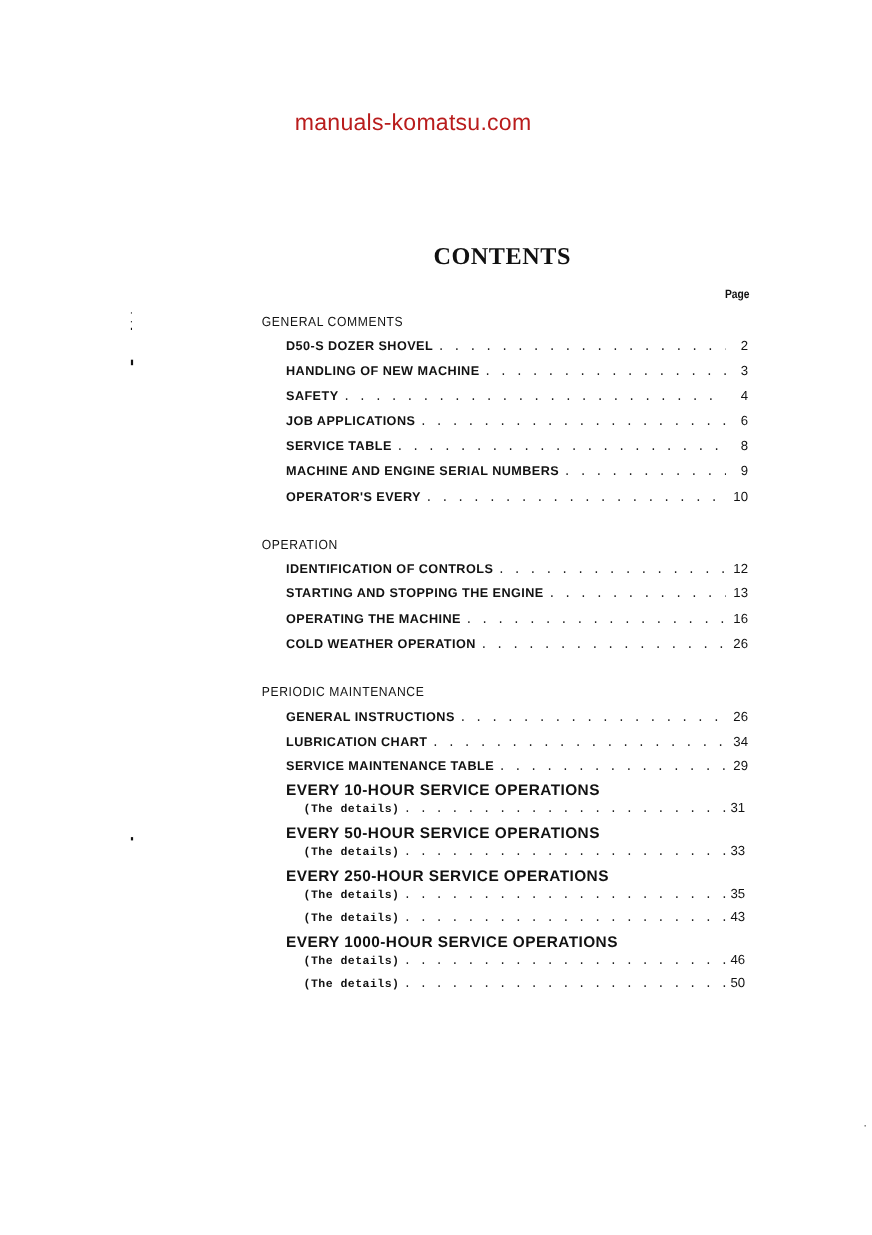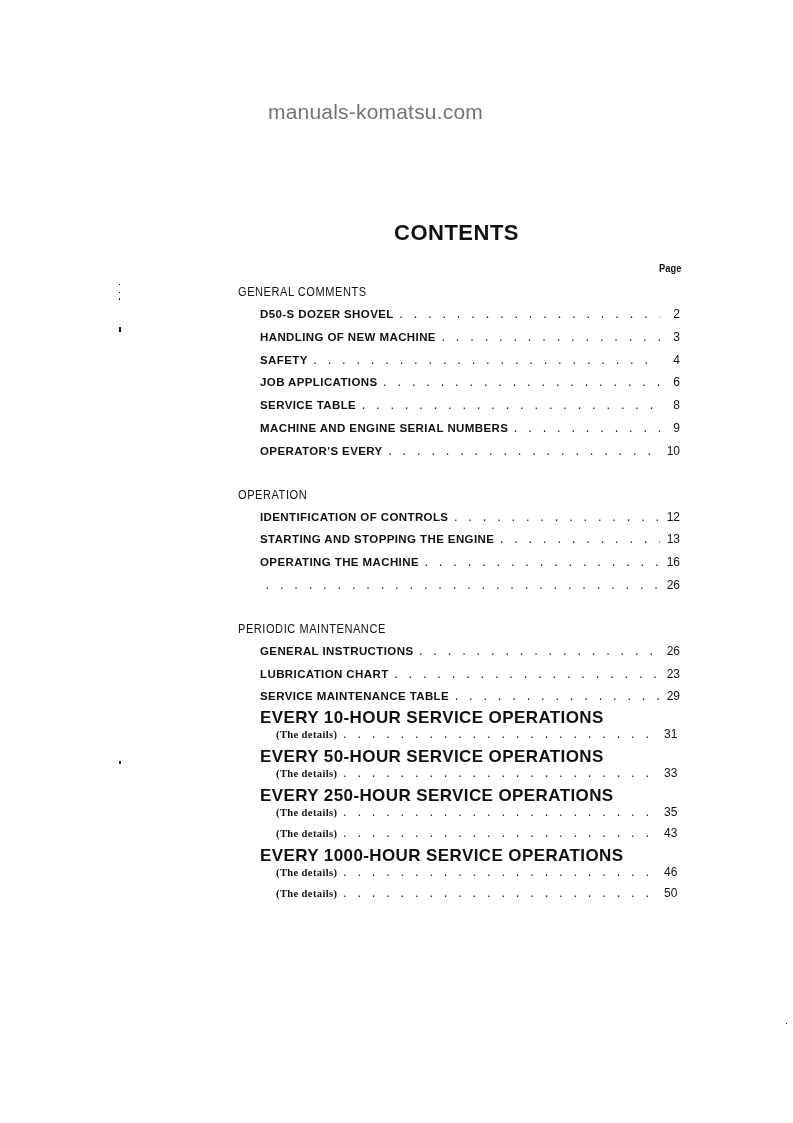--- a/index.html
+++ b/index.html
@@ -14,28 +14,28 @@
       overflow: hidden;
       color: #111111;
       font-family: "Liberation Sans", sans-serif;
     }
     .watermark {
       position: absolute;
       left: 268px;
       top: 100px;
       font-family: "Liberation Sans", sans-serif;
       font-size: 21px;
-      color: #737373;
+      color: #b91c1c;
       letter-spacing: 0.2px;
     }
     .contents-title {
       position: absolute;
       left: 394px;
       top: 220px;
-      font-family: Liberation Sans, sans-serif;
+      font-family: Liberation Serif, serif;
       font-weight: bold;
       font-size: 22px;
       color: #111111;
       letter-spacing: 0.5px;
     }
     .page-label {
       position: absolute;
       left: 659px;
       top: 262px;
       font-family: "Liberation Sans", sans-serif;
@@ -103,34 +103,34 @@
     .entry.two-line {
       display: block;
       height: auto;
       padding-left: 22px;
       margin-bottom: 4px;
     }
     .two-line .main-label {
       font-family: "Liberation Sans", sans-serif;
       font-weight: bold;
       letter-spacing: 0.4px;
-      font-size: 17px;
+      font-size: 14px;
       height: 16px;
       line-height: 16px;
       padding-top: 2px;
     }
     .two-line .sub-row {
       display: flex;
       align-items: baseline;
       padding-left: 16px;
       height: 17px;
       line-height: 17px;
     }
     .two-line .sub-row .label {
-      font-family: Liberation Serif, serif;
+      font-family: Liberation Mono, monospace;
       font-weight: bold;
       font-size: 10.5px;
       flex: none;
     }
     .two-line .sub-row .leader {
       flex: 1;
       overflow: hidden;
       margin: 0 4px;
       font-family: "Liberation Mono", monospace;
       font-size: 11px;
@@ -219,36 +219,37 @@
       <span class="label">STARTING AND STOPPING THE ENGINE</span>
       <span class="leader"></span>
       <span class="pg">13</span>
     </div>
     <div class="entry">
       <span class="label">OPERATING THE MACHINE</span>
       <span class="leader"></span>
       <span class="pg">16</span>
     </div>
     <div class="entry">
+      <span class="label">COLD WEATHER OPERATION</span>
       <span class="leader"></span>
       <span class="pg">26</span>
     </div>
   </div>
 
   <div class="section">
     <div class="section-heading">PERIODIC MAINTENANCE</div>
     <div class="entry">
       <span class="label">GENERAL INSTRUCTIONS</span>
       <span class="leader"></span>
       <span class="pg">26</span>
     </div>
     <div class="entry">
       <span class="label">LUBRICATION CHART</span>
       <span class="leader"></span>
-      <span class="pg">23</span>
+      <span class="pg">34</span>
     </div>
     <div class="entry">
       <span class="label">SERVICE MAINTENANCE TABLE</span>
       <span class="leader"></span>
       <span class="pg">29</span>
     </div>
 
     <div class="entry two-line">
       <div class="main-label">EVERY 10-HOUR SERVICE OPERATIONS</div>
       <div class="sub-row">

